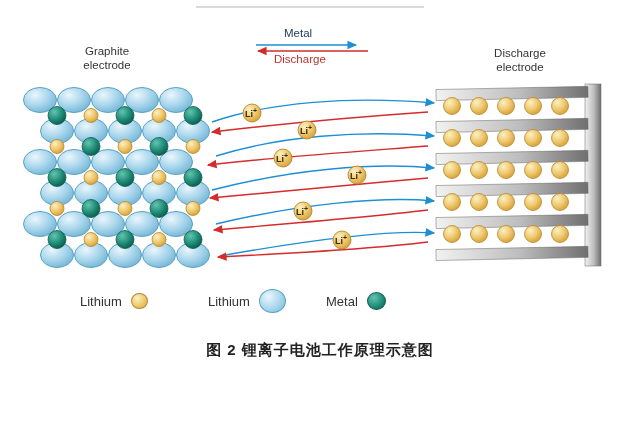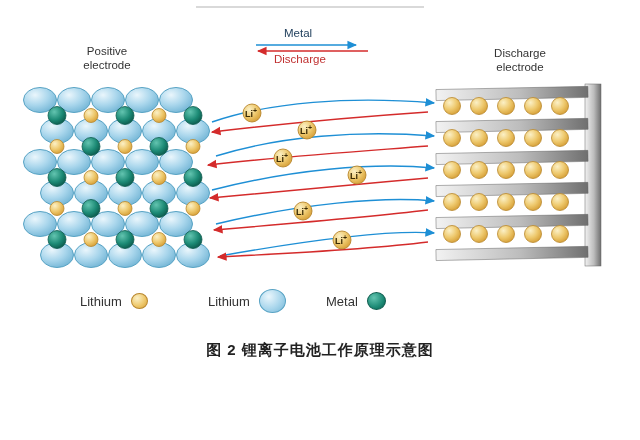--- a/index.html
+++ b/index.html
@@ -202,21 +202,21 @@
         <circle r="9" fill="url(#gY)" stroke="#b8862c" stroke-width="0.9"></circle>
         <text x="-1" y="3.5" text-anchor="middle" class="ion-text"><tspan>Li</tspan><tspan dy="-4" class="ion-sup">+</tspan></text>
       </g>
       <g transform="translate(342,240)">
         <circle r="9" fill="url(#gY)" stroke="#b8862c" stroke-width="0.9"></circle>
         <text x="-1" y="3.5" text-anchor="middle" class="ion-text"><tspan>Li</tspan><tspan dy="-4" class="ion-sup">+</tspan></text>
       </g>
     </g>
   </svg>
 
-  <div class="lbl lbl-pos">Positive electrode</div>
+  <div class="lbl lbl-pos">Graphite electrode</div>
   <div class="lbl lbl-neg">Discharge electrode</div>
   <div class="lbl-charge">Metal</div>
   <div class="lbl-discharge">Discharge</div>
 
   <div class="leg-item" style="left:80px">
     <span class="leg-label">Lithium</span>
     <span class="sw sw-li"></span>
   </div>
   <div class="leg-item" style="left:208px">
     <span class="leg-label">Lithium</span>

